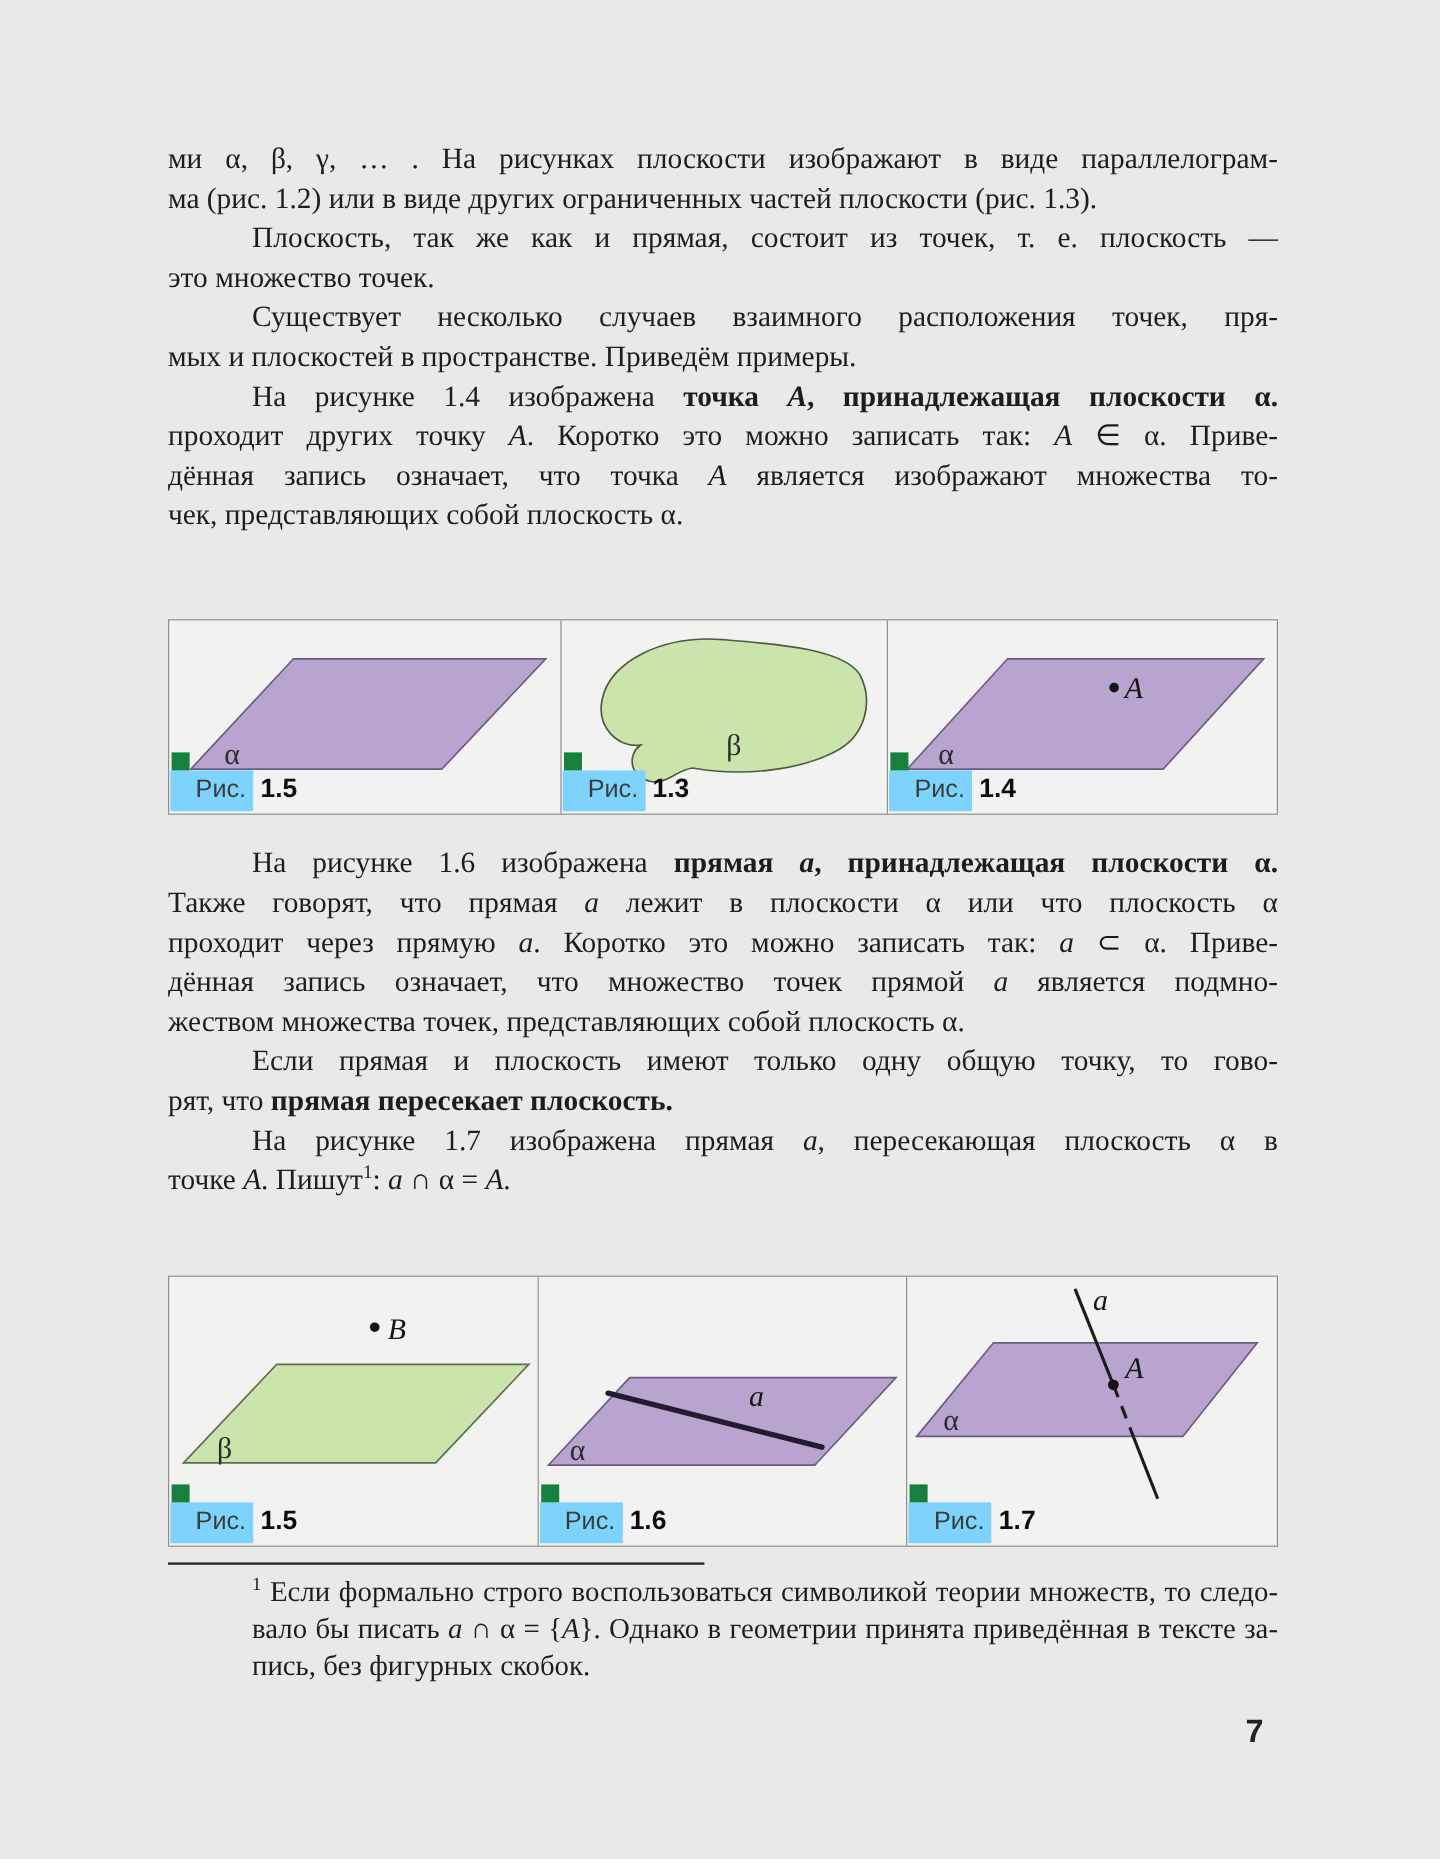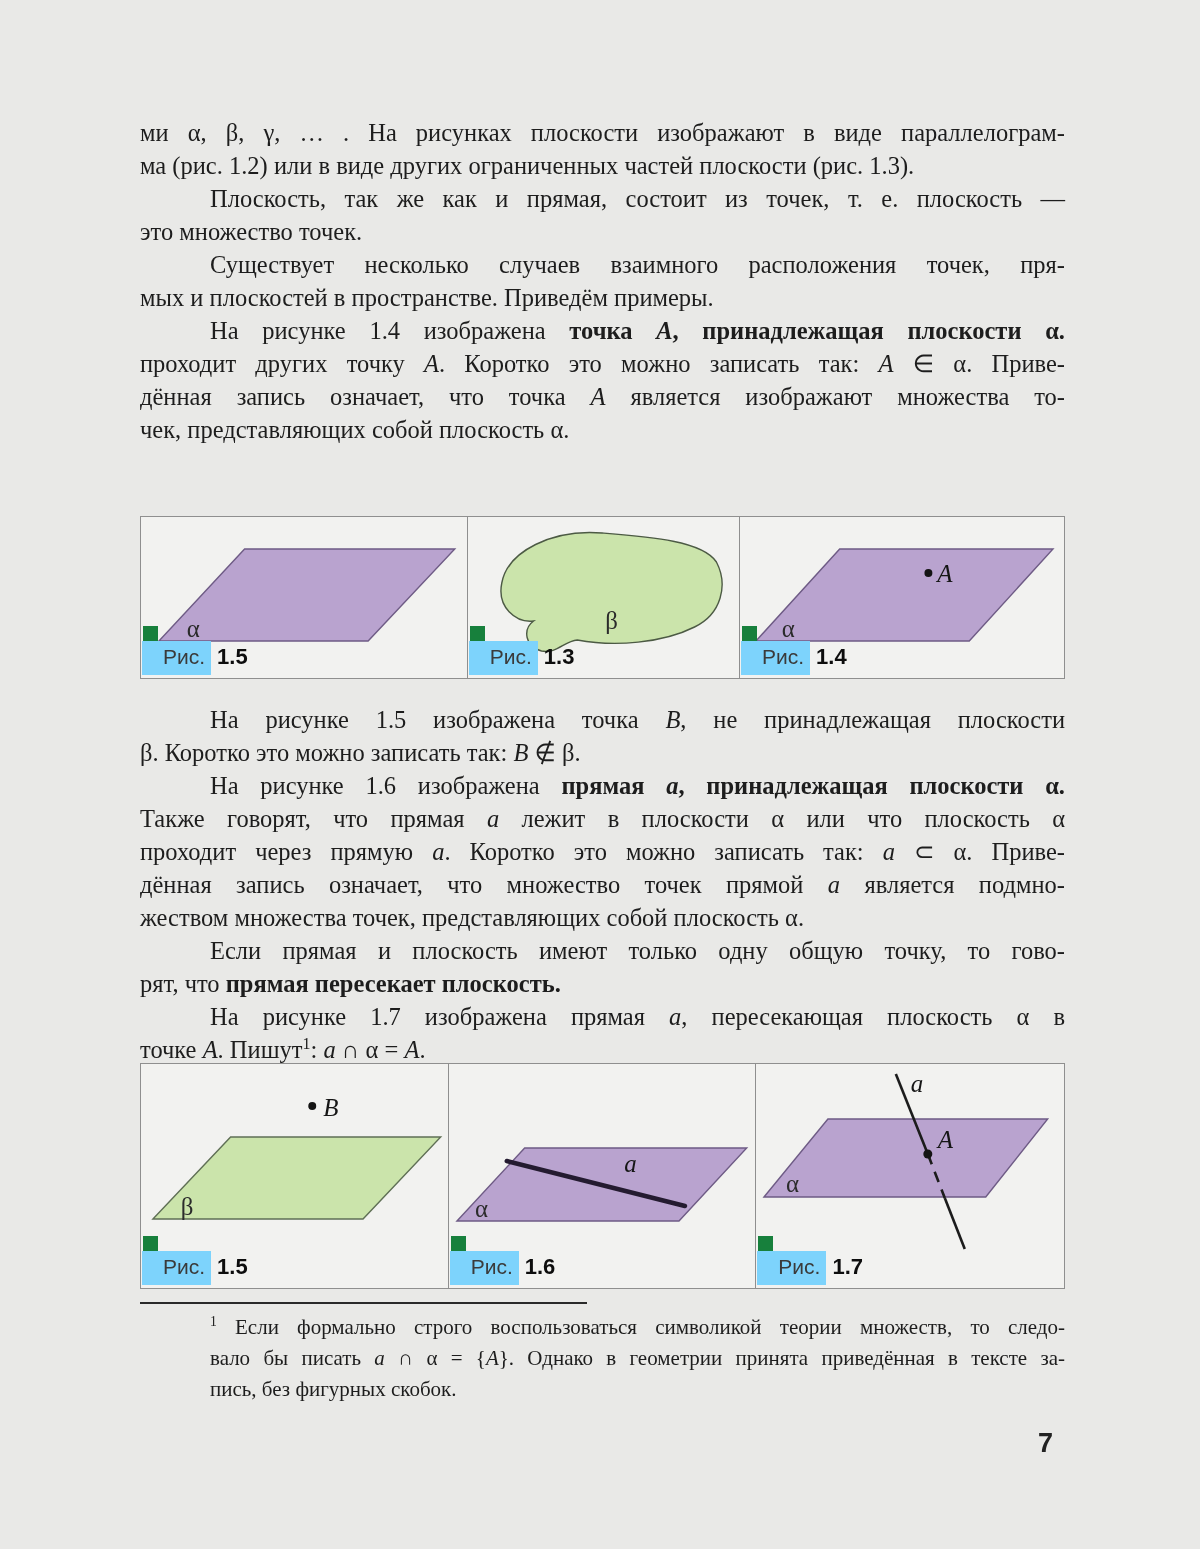--- a/index.html
+++ b/index.html
@@ -49,21 +49,21 @@
   
   .caption{position:absolute;left:1px;bottom:2px;display:flex;align-items:baseline;}
   .cap-square{position:absolute;left:1px;top:-15px;width:15px;height:15px;background:#17803c;}
   .cap-pill{background:#7dd3fc;padding:4px 6px 6px 21px;
     font-family:"Liberation Sans",sans-serif;font-size:21px;color:#3a3a3a;}
   .cap-num{font-family:"Liberation Sans",sans-serif;font-size:22px;font-weight:bold;color:#0d0d0d;
     margin-left:6px;padding-bottom:6px;}
 
   
   .footnote-rule{position:absolute;left:140px;top:1302px;width:447px;height:2px;background:#2a2a2a;}
-  #footnote-text{position:absolute;left:210px;top:1312px;width:855px;font-size:21px;line-height:31px;}
+  #footnote-text{position:absolute;left:210px;top:1312px;width:855px;font-size:24px;line-height:31px;}
   #footnote-text .line{text-align:justify;text-align-last:justify;height:31px;}
   #footnote-text .line.last{text-align-last:left;}
   #footnote-text .line.ind{text-indent:0;}
 
   
   .page-number{position:absolute;left:1038px;top:1428px;
     font-family:"Liberation Sans",sans-serif;font-weight:bold;font-size:27px;color:#222;}
 </style>
 </head>
 <body>
@@ -126,24 +126,20 @@
       </svg>
       <div class="caption">
         <span class="cap-square"></span>
         <span class="cap-pill">Рис.</span>
         <span class="cap-num">1.4</span>
       </div>
     </div>
   </div>
 
   <div id="text-mid" class="text-block">
-      <div class="para">
-        <div class="line ind"><span>На рисунке 1.5 изображена точка </span><span class="i">B</span><span>, не принадлежащая плоскости</span></div>
-        <div class="line last"><span>β. Коротко это можно записать так: </span><span class="i">B</span><span> ∉ β.</span></div>
-      </div>
       <div class="para">
         <div class="line ind"><span>На рисунке 1.6 изображена </span><span class="b">прямая </span><span class="b i">a</span><span class="b">, принадлежащая плоскости α.</span></div>
         <div class="line"><span>Также говорят, что прямая </span><span class="i">a</span><span> лежит в плоскости α или что плоскость α</span></div>
         <div class="line"><span>проходит через прямую </span><span class="i">a</span><span>. Коротко это можно записать так: </span><span class="i">a</span><span> ⊂ α. Приве-</span></div>
         <div class="line"><span>дённая запись означает, что множество точек прямой </span><span class="i">a</span><span> является подмно-</span></div>
         <div class="line last"><span>жеством множества точек, представляющих собой плоскость α.</span></div>
       </div>
       <div class="para">
         <div class="line ind"><span>Если прямая и плоскость имеют только одну общую точку, то гово-</span></div>
         <div class="line last"><span>рят, что </span><span class="b">прямая пересекает плоскость.</span></div>

